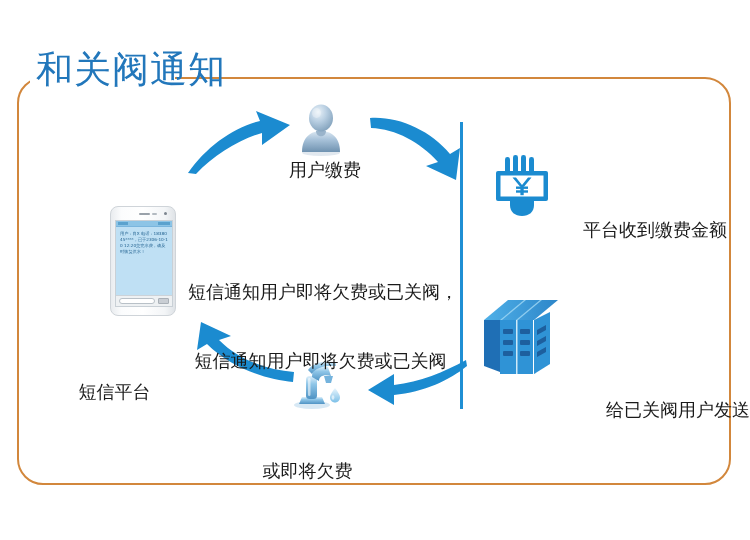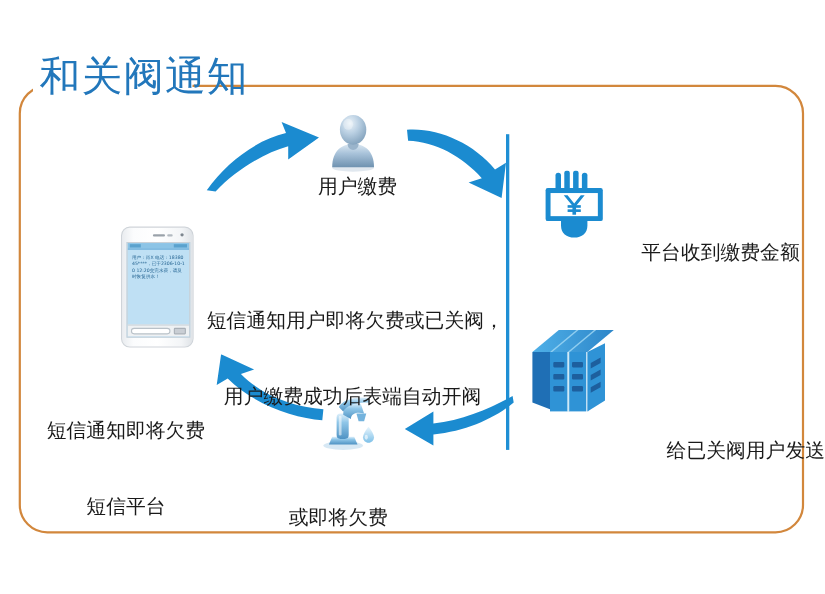--- a/index.html
+++ b/index.html
@@ -359,25 +359,24 @@
   <div class="arrow" id="arrow-br">
     <svg viewBox="0 0 100 50" width="100" height="50">
       <path d="M98 2 C76 14 52 24 26 27 L26 16 L0 32 L26 47 L26 37 C56 34 82 22 99 8 Z" fill="#1b8bd0"></path>
     </svg>
   </div>
 
   <div class="label" id="label-user-pay">用户缴费</div>
 
   <div class="label" id="label-center">
     <div>短信通知用户即将欠费或已关阀，</div>
-    <div>用户缴费成功后表端自动开阀</div>
+    <div>短信通知用户即将欠费或已关阀</div>
   </div>
 
   <div class="label" id="label-sms">
-    <div>短信通知即将欠费</div>
     <div>短信平台</div>
   </div>
 
   <div class="label" id="label-meter">
     <div>或即将欠费</div>
   </div>
 
   <div class="label" id="label-platform">平台收到缴费金额</div>
 
   <div class="label" id="label-valve">

